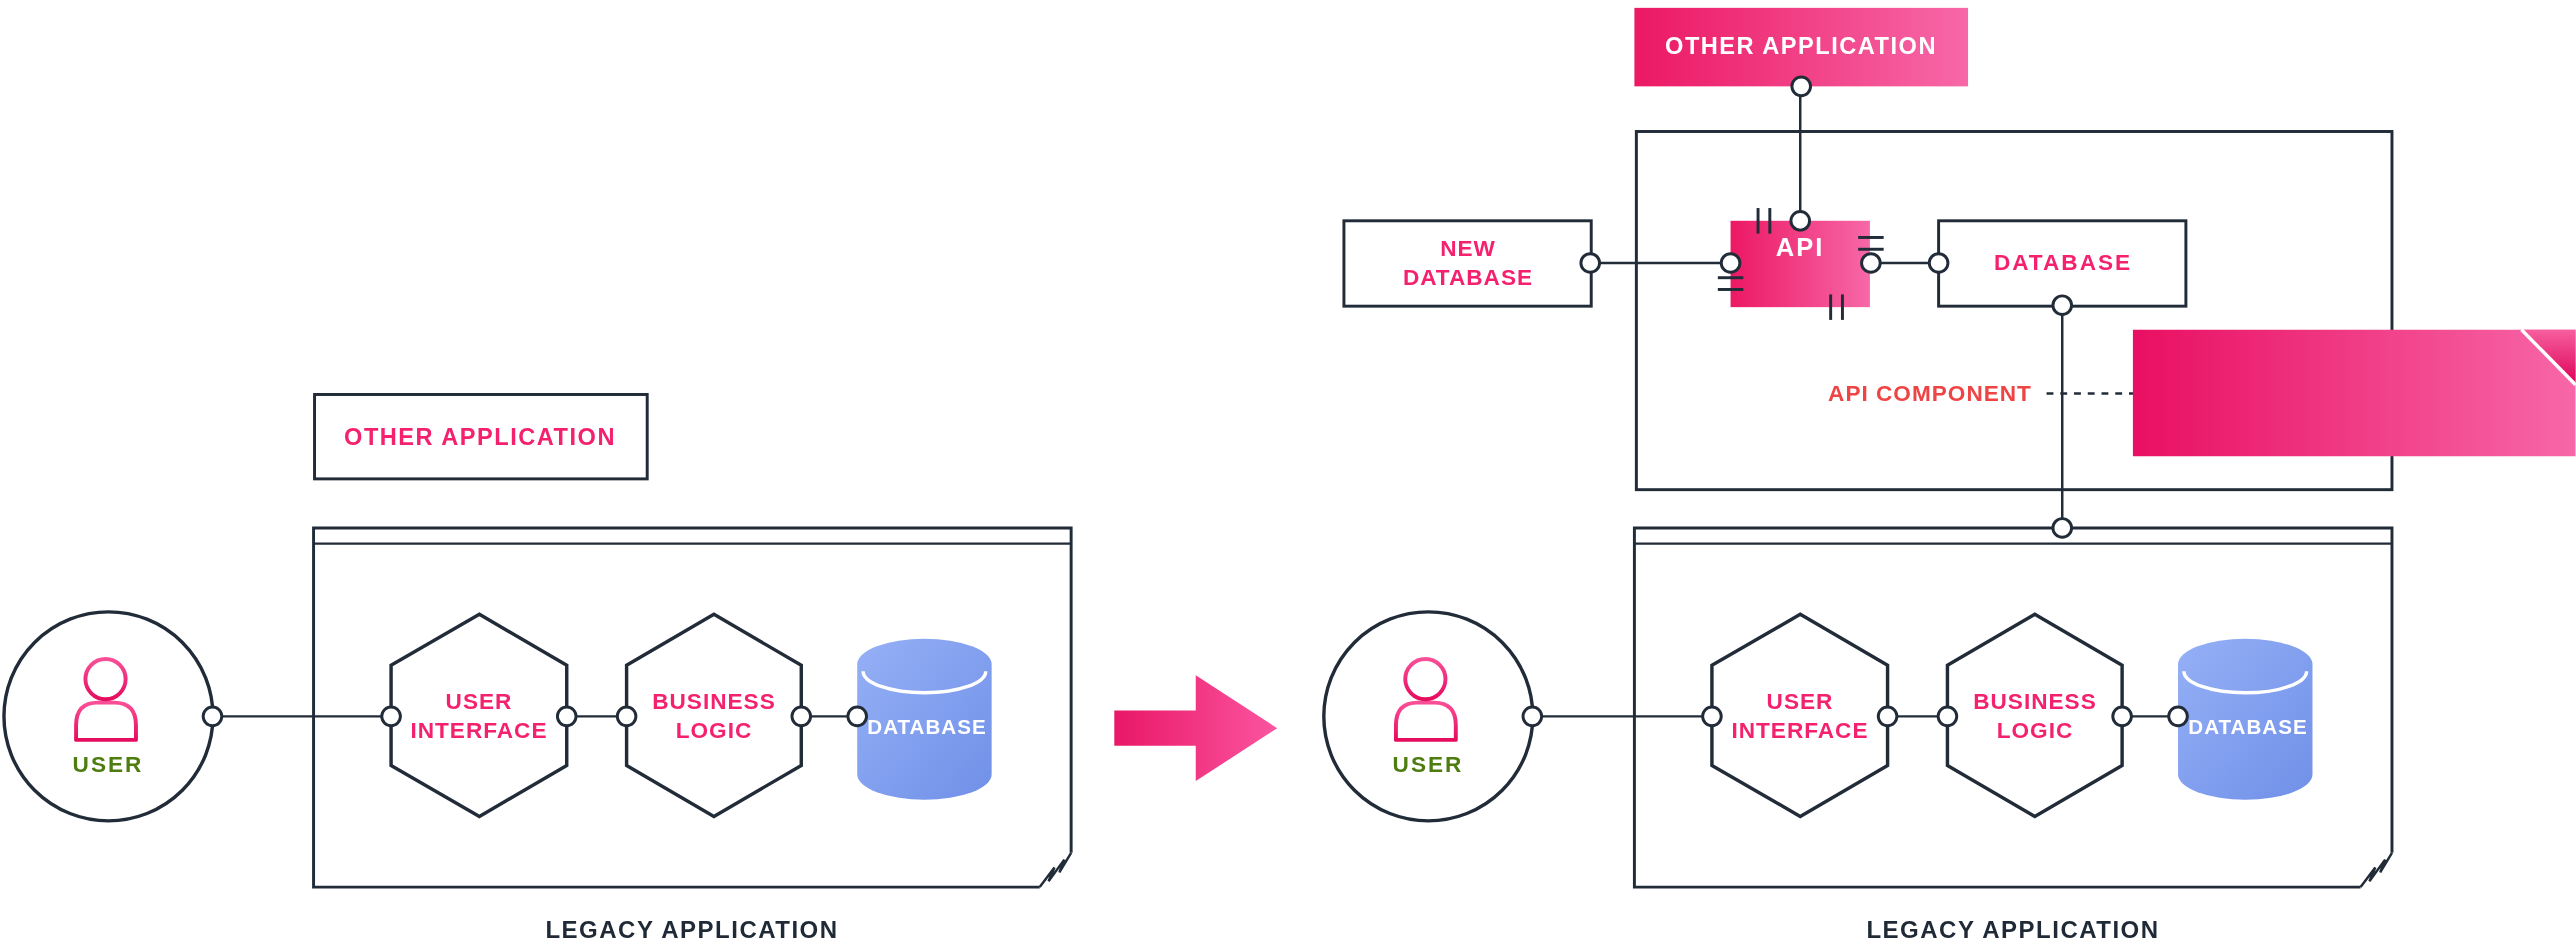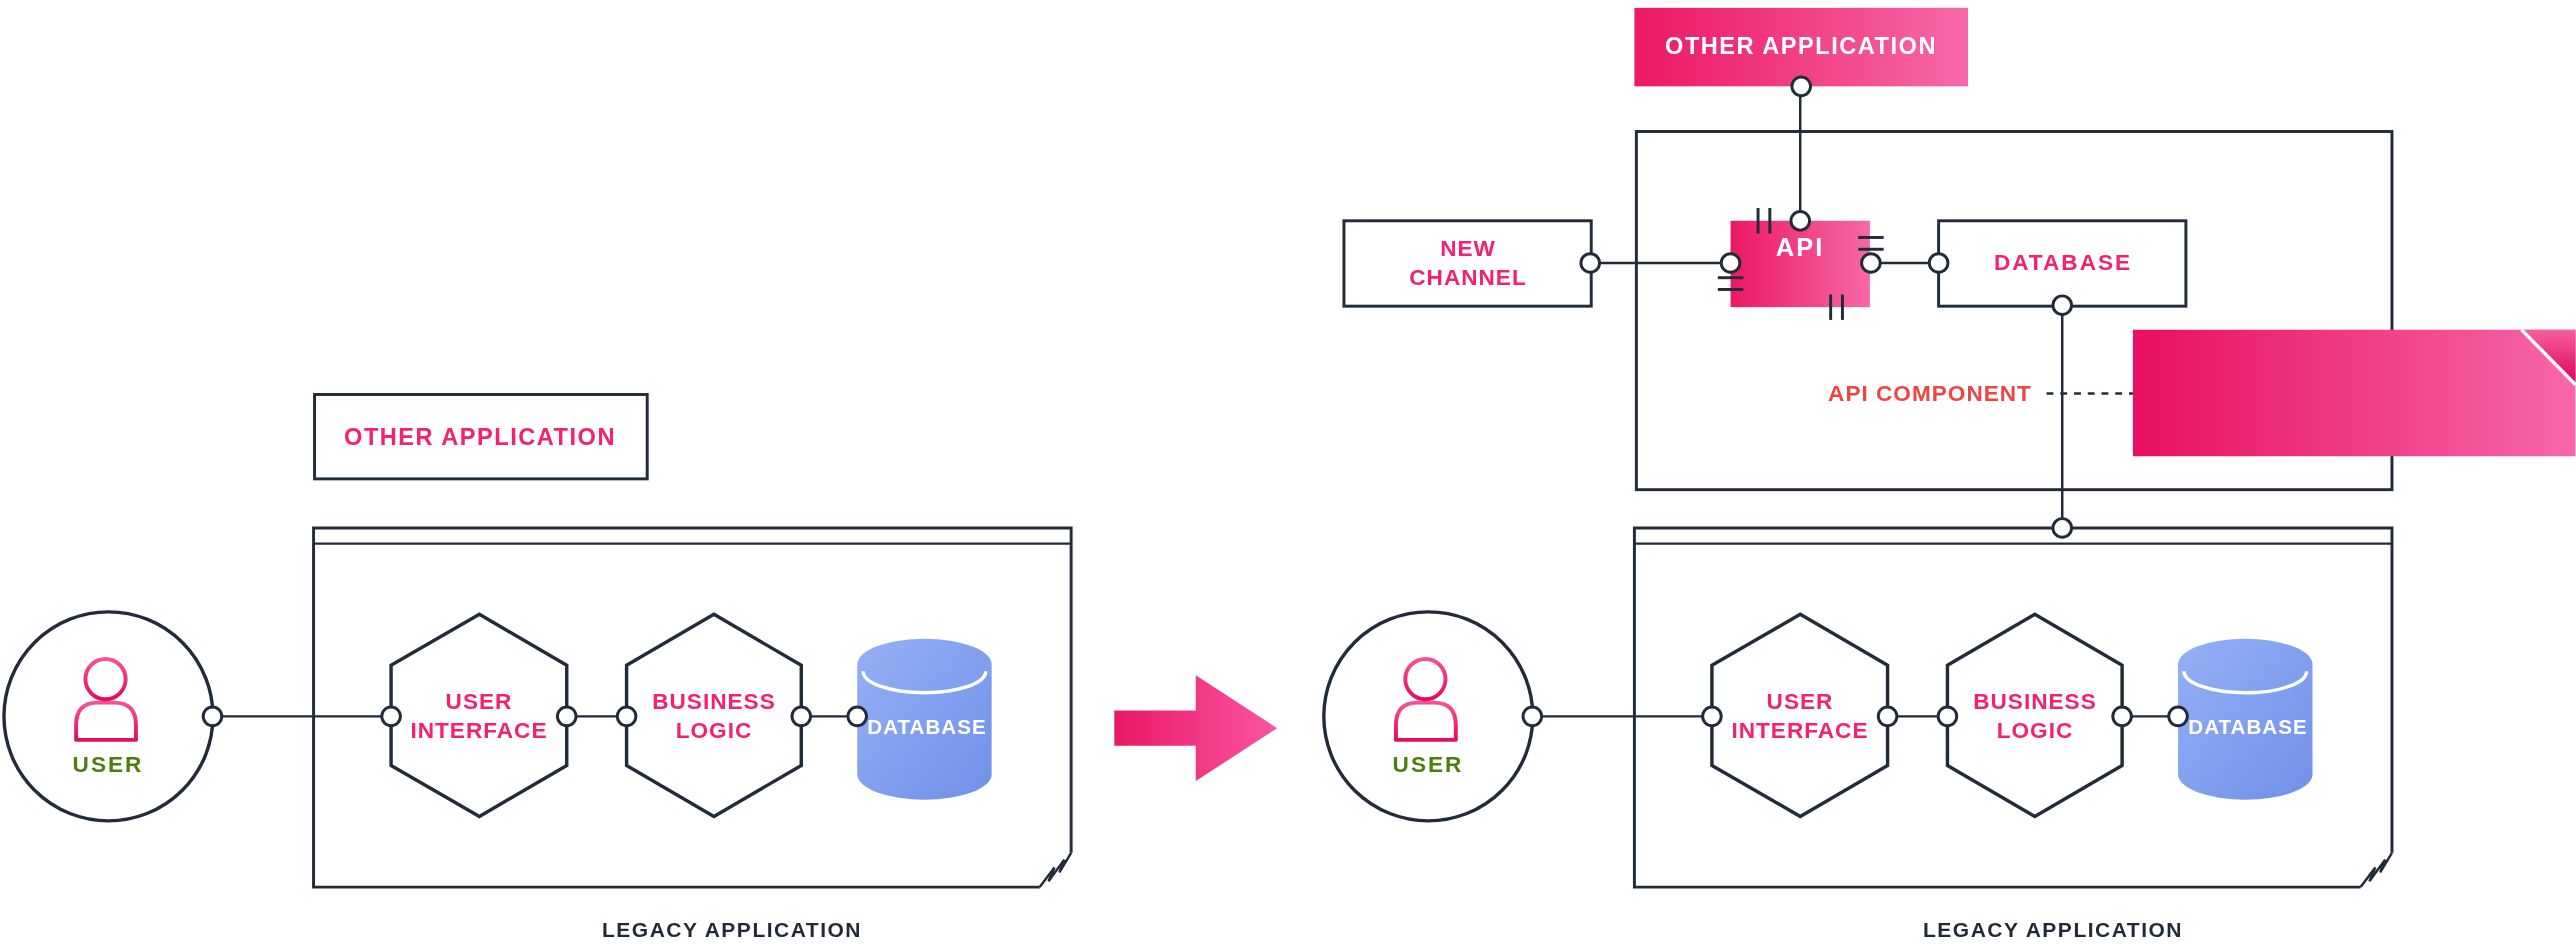--- a/index.html
+++ b/index.html
@@ -7,21 +7,21 @@
           font-family:"Liberation Sans",sans-serif;}
   .canvas svg{position:absolute;left:0;top:0;}
   .lbl{position:absolute;transform:translate(-50%,-50%);text-align:center;
        font-weight:600;white-space:nowrap;line-height:1.3;z-index:2;}
   .wrap{white-space:normal;}
   .pink{color:#f4216e;}
   .white{color:#ffffff;}
   .blue{color:#ef4444;}
   .dark{color:#1f2a36;}
   .black{color:#4d7c0f;}
-  .fs22{font-size:21px;letter-spacing:1.5px;margin-left:40px;}
+  .fs22{font-size:24px;letter-spacing:1.5px;}
   .fs23{font-size:22.6px;letter-spacing:1px;}
   .fs24{font-size:23.6px;letter-spacing:1.5px;}
   .fs26{font-size:25.5px;letter-spacing:2px;}
   .ls2{letter-spacing:2px;}
 </style>
 </head>
 <body>
 
 <div class="canvas">
 
@@ -159,21 +159,21 @@
   </svg>
 
   <div class="lbl pink fs24" style="left:480px;top:437px;">OTHER APPLICATION</div>
   <div class="lbl black fs23 ls2" style="left:108px;top:765px;">USER</div>
   <div class="lbl pink fs23 wrap" style="left:479px;top:716px;width:167px;">USER INTERFACE</div>
   <div class="lbl pink fs23 wrap" style="left:714px;top:716px;width:177px;">BUSINESS LOGIC</div>
   <div class="lbl white" style="left:927px;top:727px;font-size:20.6px;letter-spacing:1px;">DATABASE</div>
   <div class="lbl dark fs22" style="left:692px;top:930px;">LEGACY APPLICATION</div>
 
   <div class="lbl white fs24" style="left:1801px;top:46px;">OTHER APPLICATION</div>
-  <div class="lbl pink fs23 wrap" style="left:1468px;top:263px;width:147px;">NEW CHANNEL</div>
+  <div class="lbl pink fs23 wrap" style="left:1468px;top:263px;width:147px;">NEW DATABASE</div>
   <div class="lbl white fs26" style="left:1800px;top:248px;">API</div>
   <div class="lbl pink fs23 ls2" style="left:2063px;top:263px;">DATABASE</div>
   <div class="lbl blue fs23" style="left:1930px;top:394px;">API COMPONENT</div>
   <div class="lbl black fs23 ls2" style="left:1428px;top:765px;">USER</div>
   <div class="lbl pink fs23 wrap" style="left:1800px;top:716px;width:167px;">USER INTERFACE</div>
   <div class="lbl pink fs23 wrap" style="left:2035px;top:716px;width:177px;">BUSINESS LOGIC</div>
   <div class="lbl white" style="left:2248px;top:727px;font-size:20.6px;letter-spacing:1px;">DATABASE</div>
   <div class="lbl dark fs22" style="left:2013px;top:930px;">LEGACY APPLICATION</div>
 
 </div>

